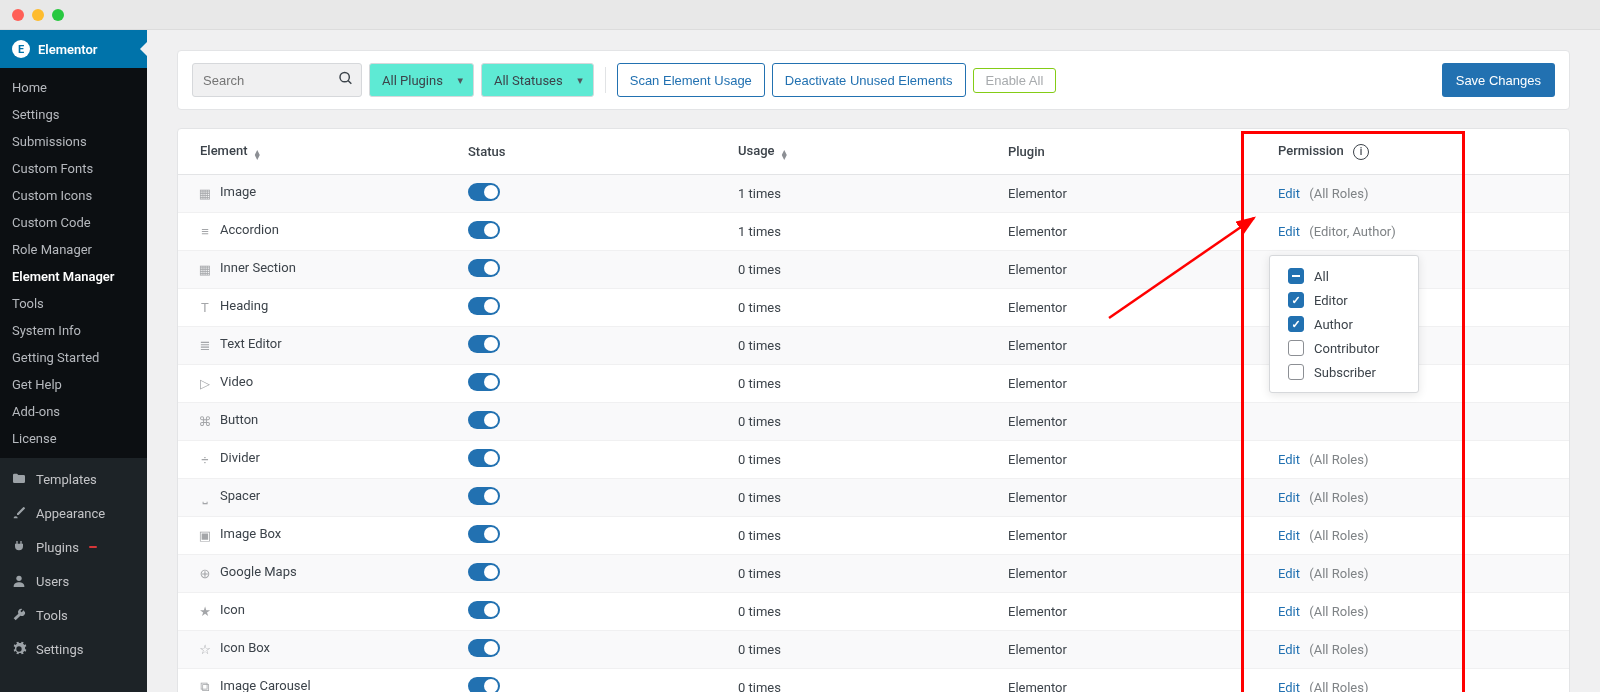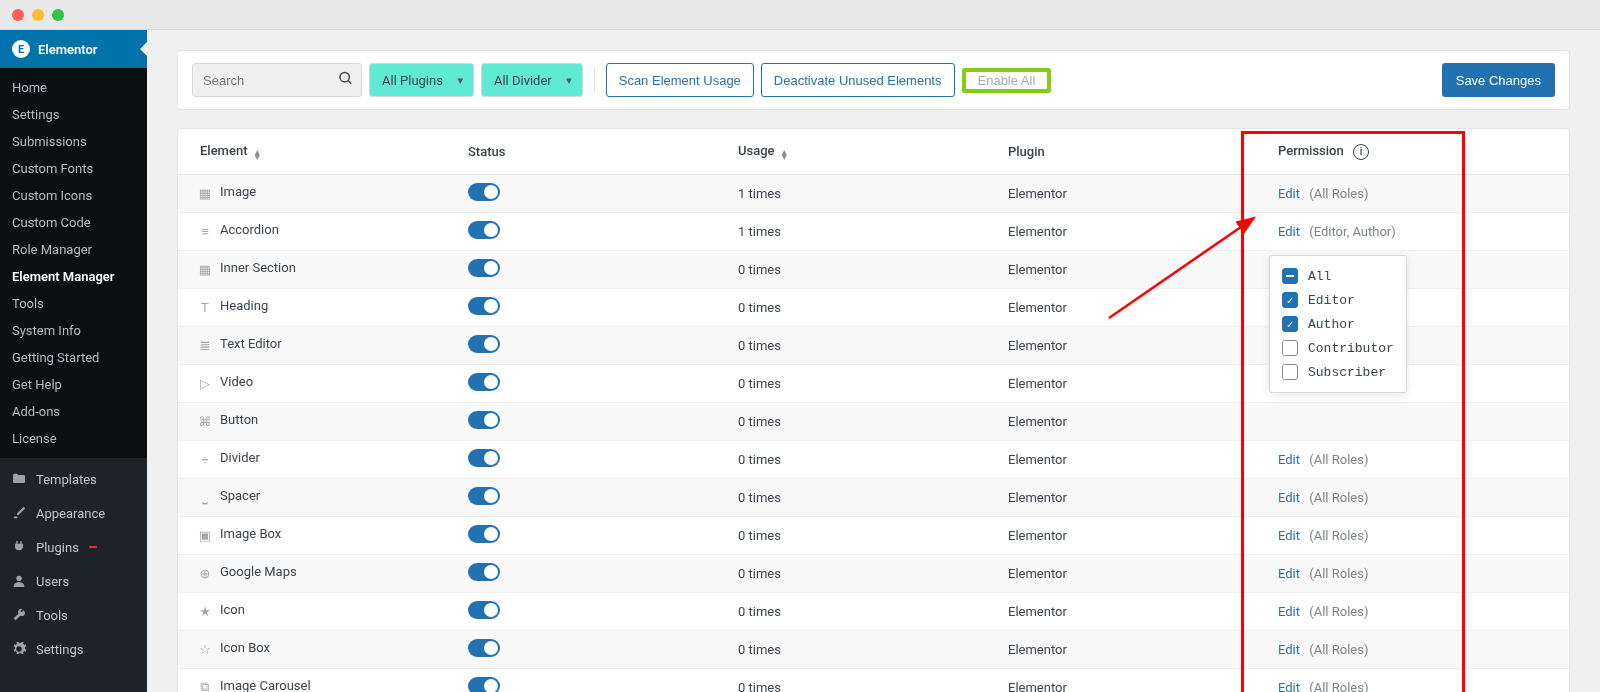--- a/index.html
+++ b/index.html
@@ -146,21 +146,21 @@
     border: 1px solid #2271b1;
     color: #2271b1;
     background: #fff;
     border-radius: 3px;
     padding: 0 12px;
     font-size: 13px;
     cursor: pointer;
   }
   .btn-outline-gray {
     height: 25px;
-    border: 4px solid #84cc16;
+    border: 1px solid #84cc16;
     color: #a7aaad;
     background: #fff;
     border-radius: 3px;
     padding: 0 12px;
     font-size: 13px;
     cursor: pointer;
   }
   .btn-primary {
     height: 34px;
     background: #2271b1;
@@ -226,24 +226,23 @@
     z-index: 50;
   }
 
   
   .popover {
     position: absolute;
     background: #fff;
     border: 1px solid #d6d8db;
     border-radius: 3px;
     box-shadow: 0 2px 10px rgba(0,0,0,0.1);
-    padding: 8px 10px;
-    width: 138px;
+    padding: 8px 16px;
+    width: 150px;
     z-index: 60;
-    font-family: Liberation Mono, monospace;
   }
   .popover .opt {
     display: flex; align-items: center; gap: 10px;
     padding: 4px 2px;
     font-size: 13px;
     cursor: pointer;
   }
   .chk {
     width: 16px; height: 16px; border: 1.5px solid #2271b1; border-radius: 3px;
     display:flex; align-items:center; justify-content:center;
@@ -362,21 +361,21 @@
               <circle cx="10" cy="10" r="7"></circle>
               <line x1="20" y1="20" x2="15" y2="15"></line>
             </svg>
         </span>
       </div>
       <div class="select">
         <span>All Plugins</span>
         <span class="chev">▾</span>
       </div>
       <div class="select">
-        <span>All Divider</span>
+        <span>All Statuses</span>
         <span class="chev">▾</span>
       </div>
       <div class="tb-divider"></div>
       <button class="btn-outline-blue">Scan Element Usage</button>
       <button class="btn-outline-blue">Deactivate Unused Elements</button>
       <button class="btn-outline-gray">Enable All</button>
       <button class="btn-primary">Save Changes</button>
     </div>
 
     <div class="table-wrap">

